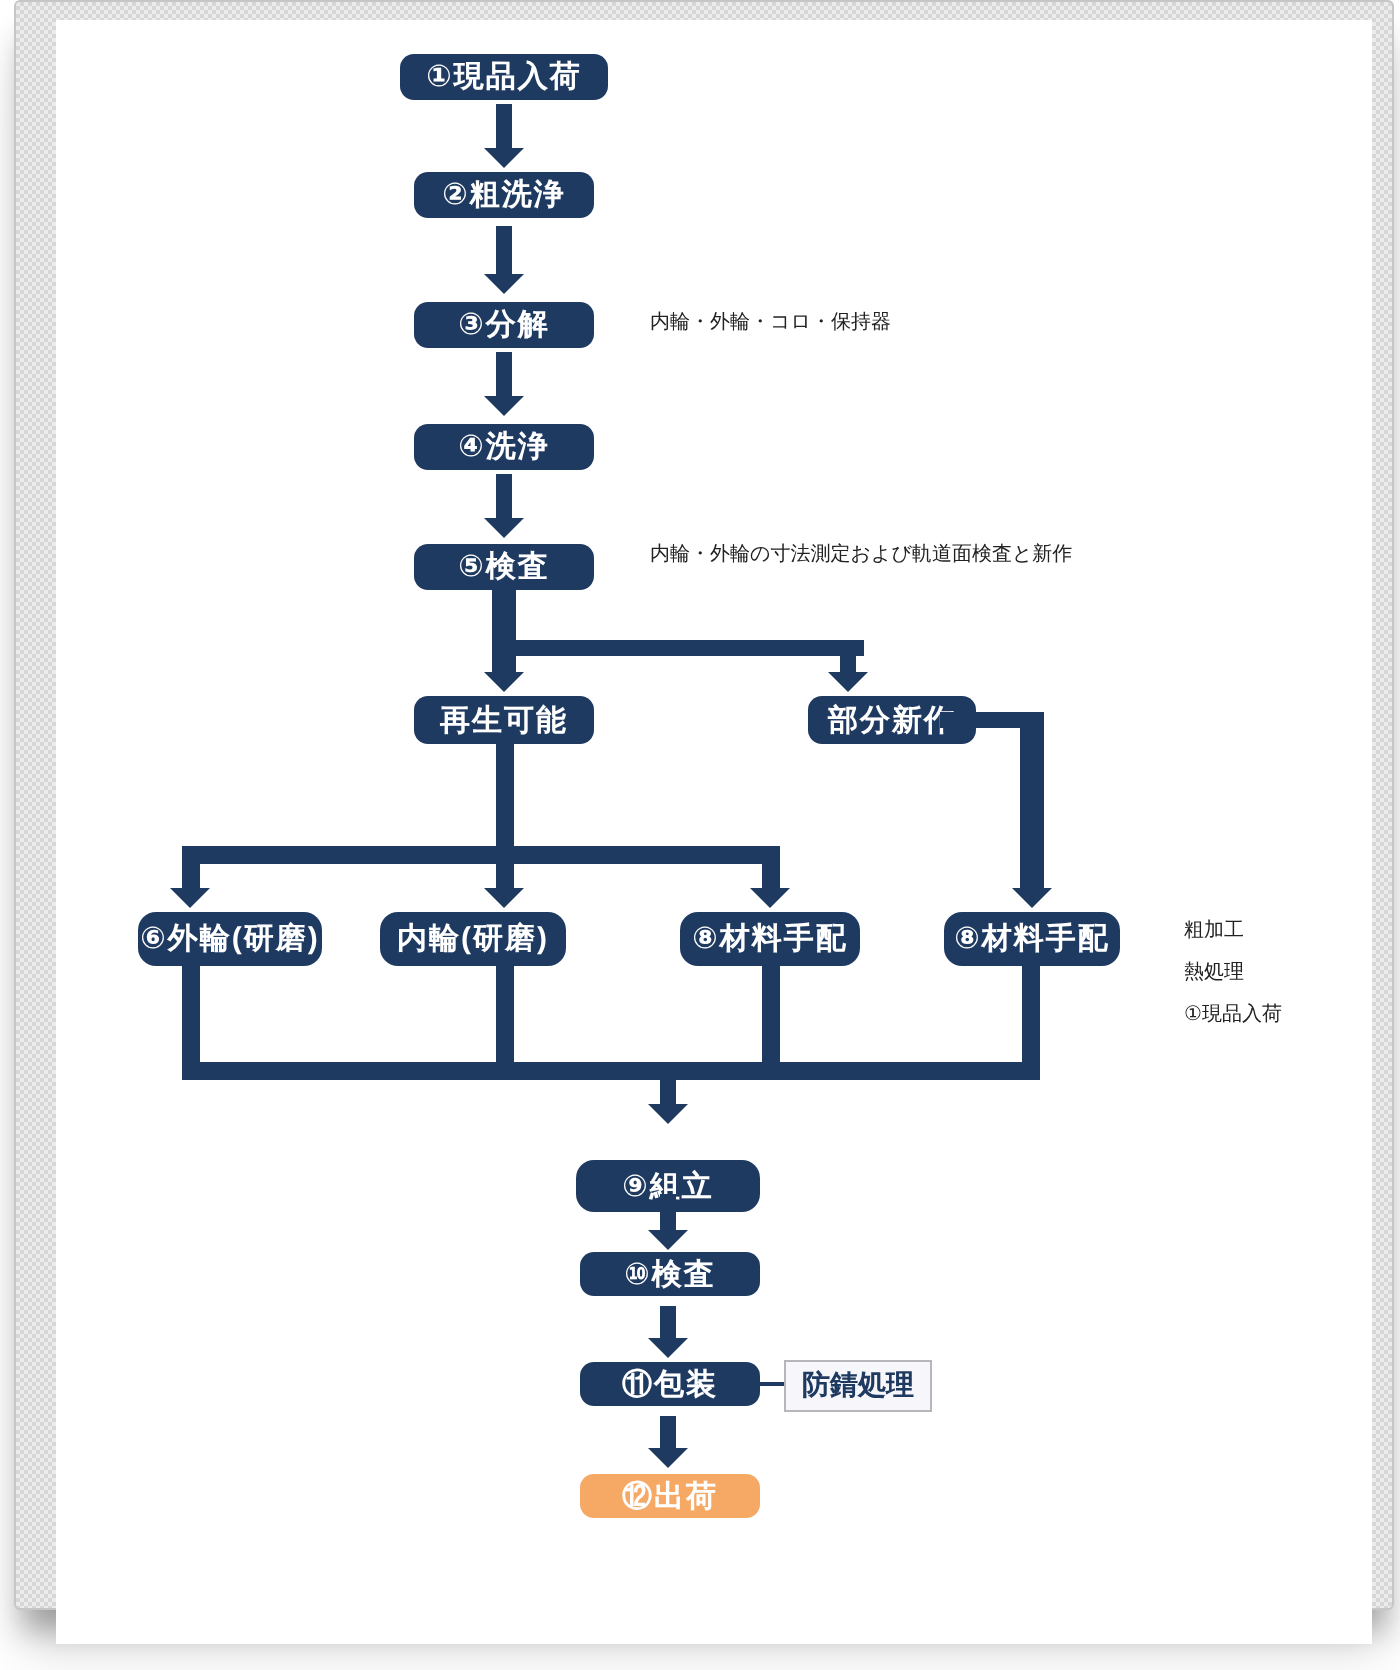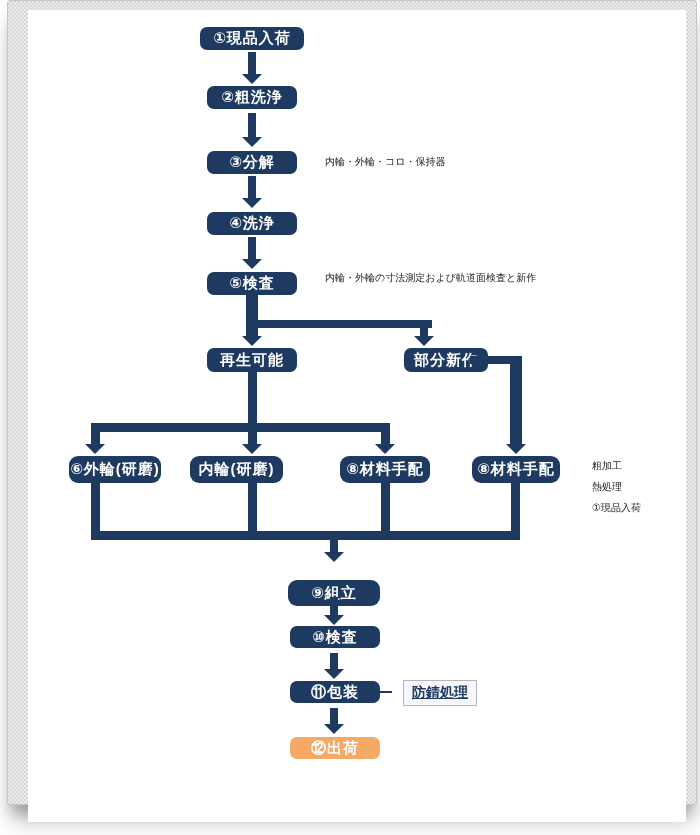--- a/index.html
+++ b/index.html
@@ -122,21 +122,21 @@
     <div class="node big" style="left:288px;top:580px;width:92px;height:26px;text-align:center;">⑨組立</div>
     <div class="vline" style="left:330px;top:597px;width:8px;height:20px;"></div>
     <div class="head" style="left:324px;top:615px;"></div>
 
     <div class="node" style="left:290px;top:626px;width:90px;height:22px;">⑩検査</div>
     <div class="vline" style="left:330px;top:653px;width:8px;height:18px;"></div>
     <div class="head" style="left:324px;top:669px;"></div>
 
     <div class="node" style="left:290px;top:681px;width:90px;height:22px;">⑪包装</div>
     <div class="hline" style="left:380px;top:691px;width:12px;height:2px;"></div>
-    <div class="note" style="left:403px;top:680px;width:72px;height:24px;text-decoration:underline;">防錆処理</div>
+    <div class="note" style="left:392px;top:680px;width:72px;height:24px;">防錆処理</div>
 
     <div class="vline" style="left:330px;top:708px;width:8px;height:18px;"></div>
     <div class="head" style="left:324px;top:724px;"></div>
 
     <div class="node orange" style="left:290px;top:737px;width:90px;height:22px;">⑫出荷</div>
 
   </div>
 </div>
 
 </body></html>

